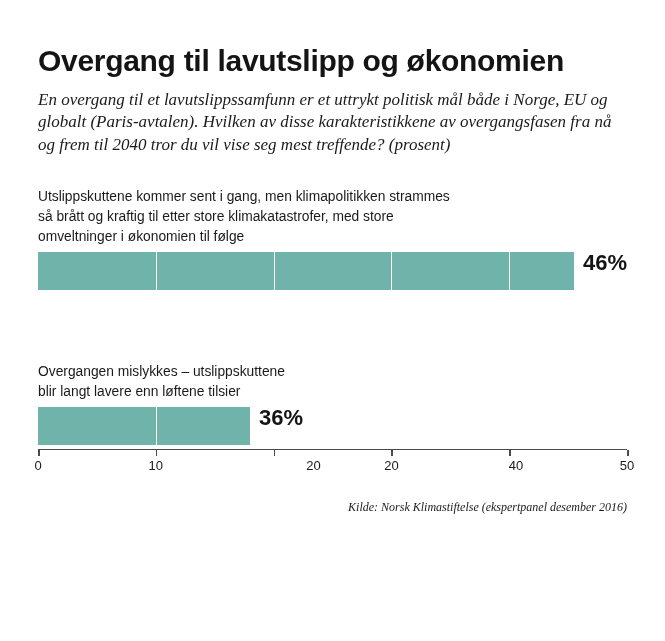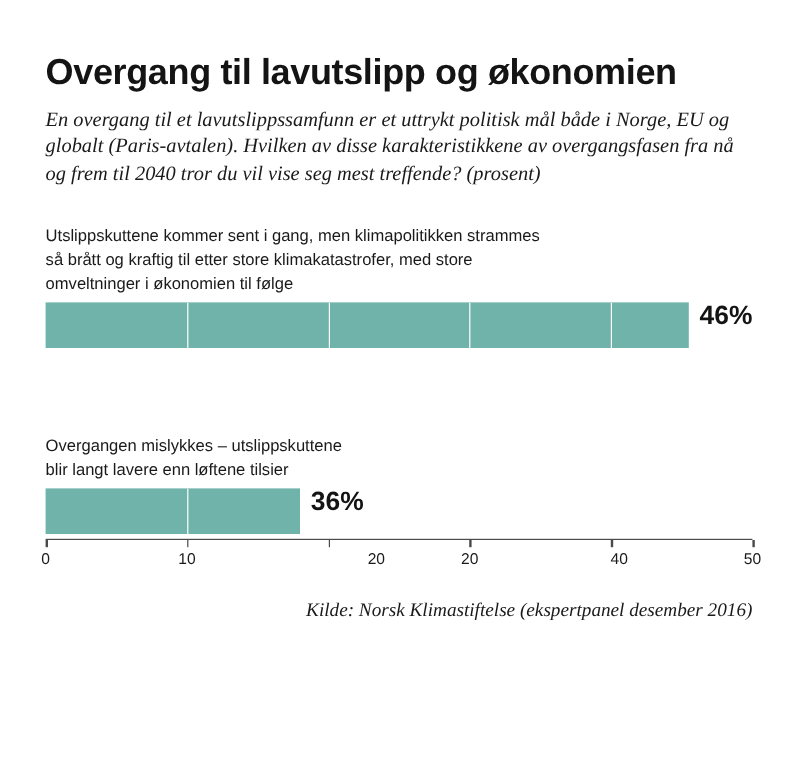--- a/index.html
+++ b/index.html
@@ -99,21 +99,21 @@
     position: absolute;
     top: 8px;
     font-size: 13px;
     color: #1a1a1a;
     transform: translateX(-50%);
     white-space: nowrap;
   }
   .source {
     font-family: "Liberation Serif", serif;
     font-style: italic;
-    font-size: 16px;
+    font-size: 12px;
     text-align: right;
     margin-top: 24px;
     color: #1a1a1a;
   }
 </style>
 </head>
 <body>
 
 <div class="page">
 

